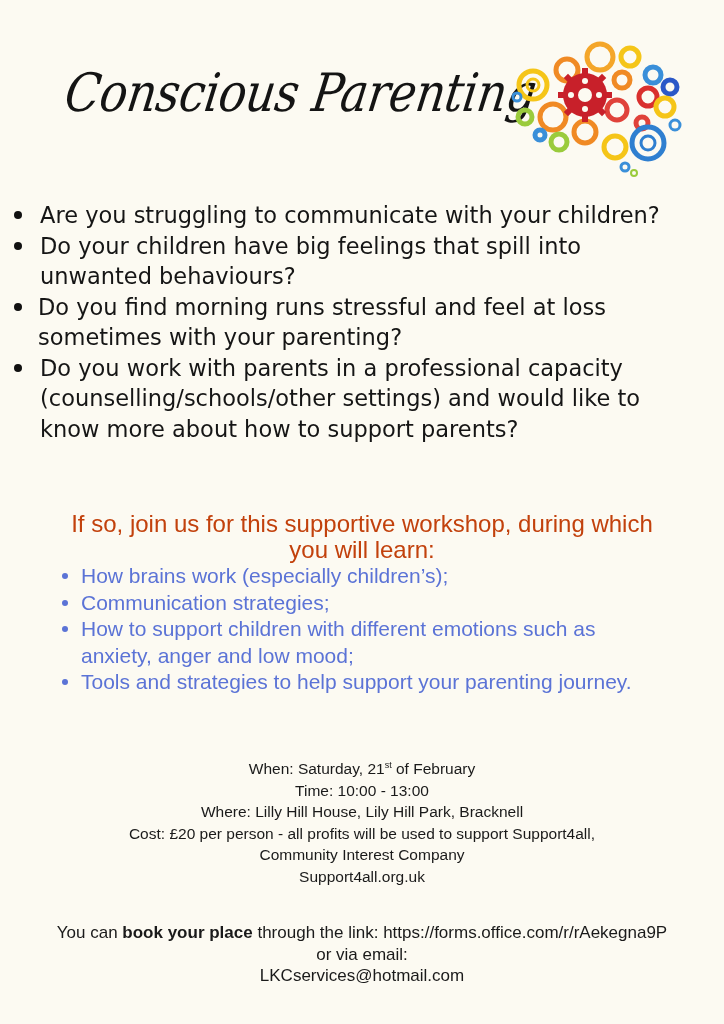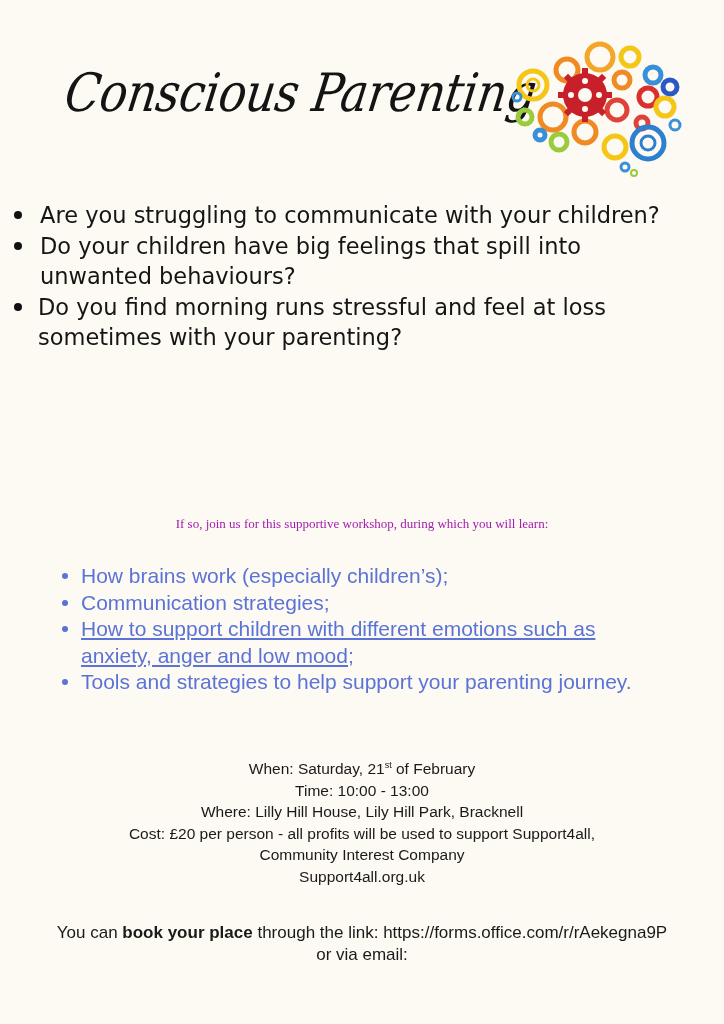--- a/index.html
+++ b/index.html
@@ -32,23 +32,23 @@
     color: #151515;
   }
   .q-item { position: relative; text-align: left; padding: 0 30px 0 40px; }
   .q-bullet {
     position: absolute; left: 14px; top: 11px;
     width: 8px; height: 8px; border-radius: 50%; background: #111;
   }
   .intro {
     position: absolute; left: 50px; top: 511px; width: 624px;
     text-align: center;
-    font-family: Liberation Serif, serif;
-    font-size: 13px; line-height: 26px;
-    color: #a21caf;
+    font-family: Liberation Sans, sans-serif;
+    font-size: 24px; line-height: 26px;
+    color: #c2410c;
   }
   .learn-list {
     position: absolute; left: 60px; top: 563px; width: 620px;
     margin: 0; padding: 0; list-style: none;
     font-family: "Liberation Sans", sans-serif;
     font-size: 21px; line-height: 26.5px;
     color: #5b73d6;
   }
   .learn-list li { position: relative; padding-left: 21px; }
   .learn-bullet {
@@ -136,28 +136,32 @@
     <span>Are you struggling to communicate with your children?</span>
   </div>
   <div class="q-item">
     <span class="q-bullet"></span>
     <span>Do your children have big feelings that spill into unwanted behaviours?</span>
   </div>
   <div class="q-item" style="padding-left:38px;padding-right:60px;">
     <span class="q-bullet"></span>
     <span>Do you find morning runs stressful and feel at loss sometimes with your parenting?</span>
   </div>
+  <div class="q-item">
+    <span class="q-bullet"></span>
+    <span>Do you work with parents in a professional capacity (counselling/schools/other settings) and would like to know more about how to support parents?</span>
+  </div>
 </div>
 
 <div class="intro">If so, join us for this supportive workshop, during which you will learn:</div>
 
 <ul class="learn-list">
   <li><span class="learn-bullet"></span><span>How brains work (especially children’s);</span></li>
   <li><span class="learn-bullet"></span><span>Communication strategies;</span></li>
-  <li style="padding-right:60px;text-decoration:underline;"><span class="learn-bullet"></span><span>How to support children with different emotions such as anxiety, anger and low mood;</span></li>
+  <li style="padding-right:60px;"><span class="learn-bullet"></span><span>How to support children with different emotions such as anxiety, anger and low mood;</span></li>
   <li><span class="learn-bullet"></span><span>Tools and strategies to help support your parenting journey.</span></li>
 </ul>
 
 <div class="details">
   <div>
     <b>When:</b>
     <span>Saturday, 21</span><sup>st</sup><span> of February</span>
   </div>
   <div>
     <b>Time:</b>
@@ -174,13 +178,14 @@
   <div>
     <span class="u">Support4all.org.uk</span>
   </div>
 </div>
 
 <div class="booking">
   <div>
     <span>You can </span><b>book your place</b><span> through the link: </span><span class="u">https://forms.office.com/r/rAekegna9P</span>
   </div>
   <div>or via email:</div>
+  <div>LKCservices@hotmail.com</div>
 </div>
 
 </body></html>

